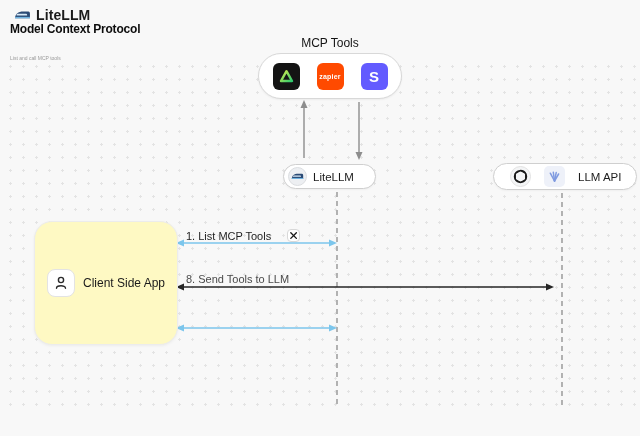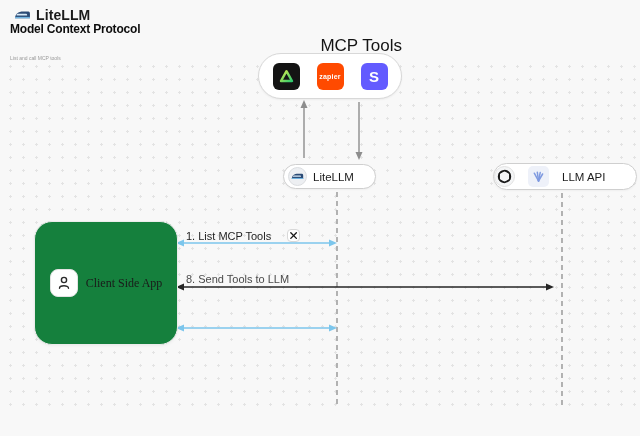--- a/index.html
+++ b/index.html
@@ -20,21 +20,21 @@
     background-position:4px 4px;
   }
 
   
   .brand-row { position:absolute; left:14px; top:7px; display:flex; align-items:center; gap:5px; }
   .brand-row .brand-text { font-size:14px; font-weight:700; color:#1b1b1b; letter-spacing:.1px; }
   .page-title { position:absolute; left:10px; top:22px; font-size:12px; font-weight:800; color:#0d0d0d; letter-spacing:-.2px; }
   .page-subtitle { position:absolute; left:10px; top:55px; font-size:5px; color:#9a9a9a; }
 
   
-  .mcp-label { position:absolute; left:258px; top:36px; width:144px; text-align:right; font-size:17px; font-weight:500; color:#141414; }
+  .mcp-label { position:absolute; left:258px; top:36px; width:144px; text-align:center; font-size:12px; font-weight:500; color:#141414; }
   .mcp-pill {
     position:absolute; left:258px; top:53px; width:144px; height:46px;
     background:#fff; border:1px solid #d8d8d8; border-radius:23px;
     display:flex; align-items:center; justify-content:center; gap:17px;
     box-shadow:0 1px 2px rgba(0,0,0,.05); z-index:3;
   }
   .tool-tile { width:27px; height:27px; border-radius:6px; display:flex; align-items:center; justify-content:center; }
   .tile-dark { background:#141414; }
   .tile-zapier { background:#ff4a00; }
   .tile-stripe { background:#635bff; }
@@ -44,32 +44,32 @@
   
   svg.overlay { position:absolute; left:0; top:0; z-index:2; pointer-events:none; }
 
   
   .node {
     position:absolute; background:#fff; border:1px solid #cfcfcf;
     display:flex; align-items:center; z-index:4;
     box-shadow:0 1px 2px rgba(0,0,0,.04);
   }
   .node-litellm { left:283px; top:164px; width:93px; height:25px; border-radius:13px; padding-left:4px; gap:6px; }
-  .node-llmapi  { left:493px; top:163px; width:144px; height:27px; border-radius:14px; padding-left:0; gap:13px; }
+  .node-llmapi  { left:493px; top:163px; width:144px; height:27px; border-radius:14px; padding-left:16px; gap:13px; }
   .node-label { font-size:11.5px; font-weight:500; color:#1c1c1c; }
   .badge-circle { width:19px; height:19px; border-radius:50%; background:#edeff2; border:1px solid #dcdee1; display:flex; align-items:center; justify-content:center; flex:0 0 auto; }
   .badge-circle-lg { width:21px; height:21px; border-radius:50%; background:#f4f5f6; border:1px solid #e2e2e2; display:flex; align-items:center; justify-content:center; flex:0 0 auto; }
   .badge-square { width:21px; height:21px; border-radius:5px; background:#eef1f9; display:flex; align-items:center; justify-content:center; flex:0 0 auto; }
 
   
   .client-box {
     position:absolute; left:34px; top:221px; width:144px; height:124px;
-    background:#15803d; border:1px solid #ececec; border-radius:18px;
+    background:#fef9c3; border:1px solid #ececec; border-radius:18px;
     display:flex; align-items:center; justify-content:center; gap:8px;
-    box-shadow:0 1px 3px rgba(0,0,0,.05); z-index:4;font-family:Liberation Serif, serif;
+    box-shadow:0 1px 3px rgba(0,0,0,.05); z-index:4;
   }
   .person-tile { width:28px; height:28px; border-radius:8px; background:#fff; border:1px solid #e3e3e3; display:flex; align-items:center; justify-content:center; }
   .client-label { font-size:12px; font-weight:500; color:#1a1a1a; }
 
   
   .seq-label { position:absolute; display:flex; align-items:center; gap:16px; font-size:11px; color:#1f1f1f; z-index:5; }
   .seq-1 { left:186px; top:229px; }
   .seq-2 { left:186px; top:273px; color:#4a4a4a; }
   .seq-3 { left:186px; top:314px; }
   .tools-badge { width:13px; height:13px; border:1px solid #d8d8d8; border-radius:4px; background:#fff; display:inline-flex; align-items:center; justify-content:center; }

